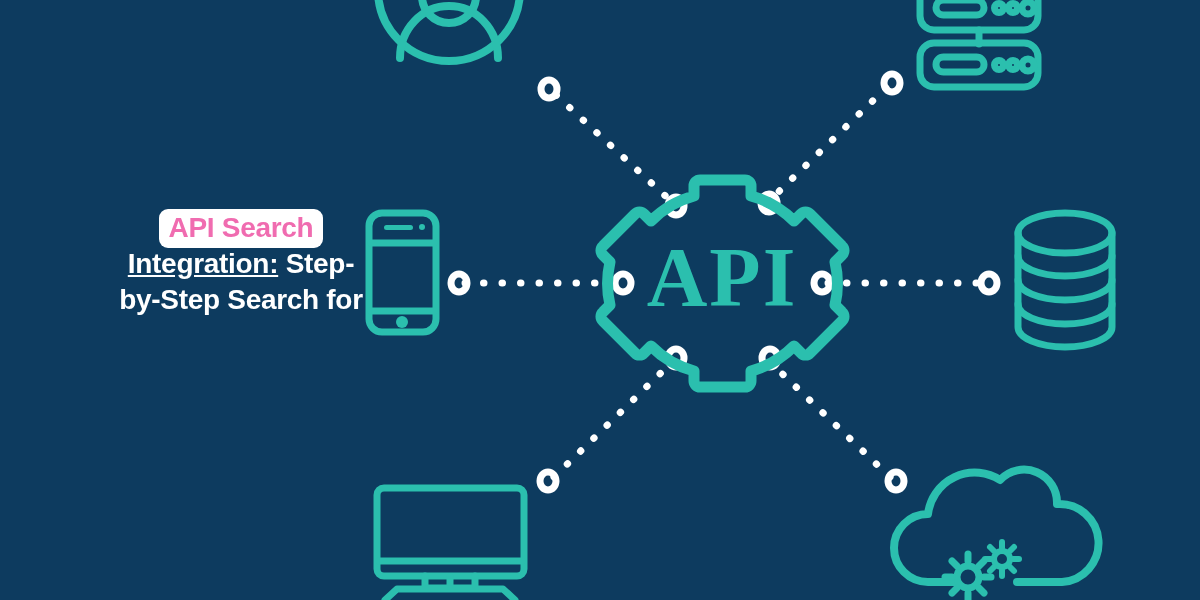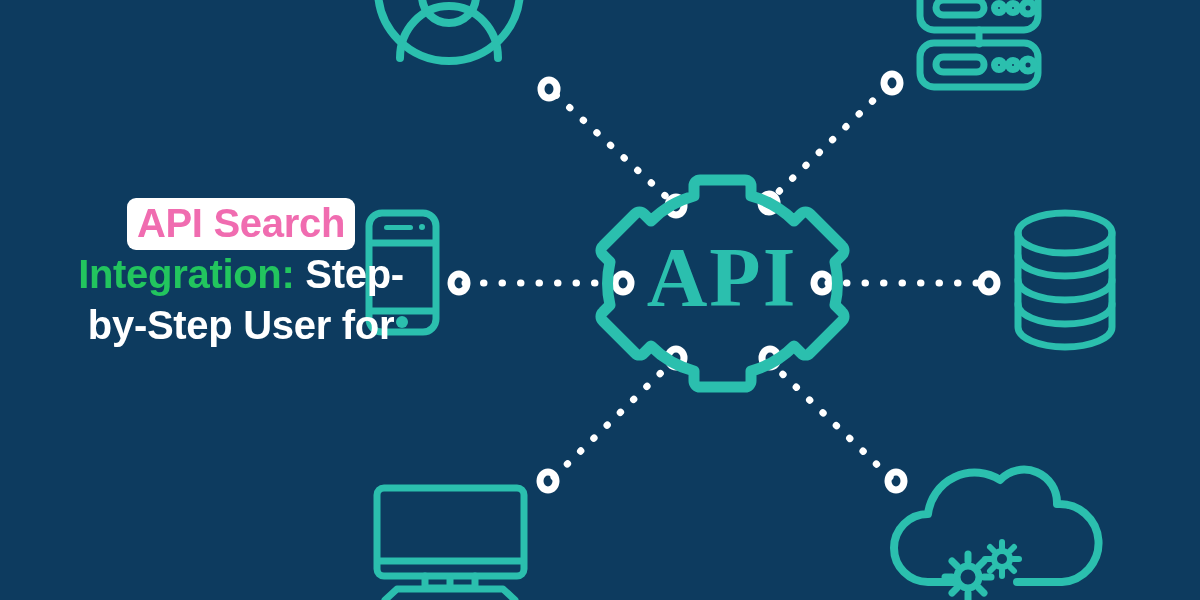--- a/index.html
+++ b/index.html
@@ -24,30 +24,31 @@
   }
   #headline-block {
     position: absolute;
     left: 36px;
     top: 198px;
     width: 410px;
     text-align: center;
     z-index: 5;
   }
   .headline-text {
-    margin: 0;
+    margin: 12px;
     font-family: "Liberation Sans", sans-serif;
     font-weight: bold;
-    font-size: 40px;
+    font-size: 28px;
     line-height: 1.28;
     color: #ffffff;
     letter-spacing: -0.3px;
   }
   .hl-pink {
-    color: #22c55e;
+    color: #ffffff;
+    text-decoration: underline;
   }
   .hl-boxed {
     color: #f06cb0;
     background: #ffffff;
     border-radius: 9px;
     padding: 3px 10px 5px 10px;
     box-decoration-break: clone;
     -webkit-box-decoration-break: clone;
   }
   .sr-only {
@@ -200,21 +201,21 @@
       <circle cx="402" cy="322" r="6" fill="#2bbfae" stroke="none"></circle>
     </g>
 
   </svg>
 
   <div id="headline-block">
     <h1 class="headline-text">
       <span class="hl-boxed">API Search</span><br>
       <span class="hl-pink">Integration:</span>
       <span>Step-</span><br>
-      <span>by-Step User for</span><br>
+      <span>by-Step Search for</span><br>
     </h1>
   </div>
 
   <div class="sr-only">
     <span>User</span>
     
     
     
     
     

